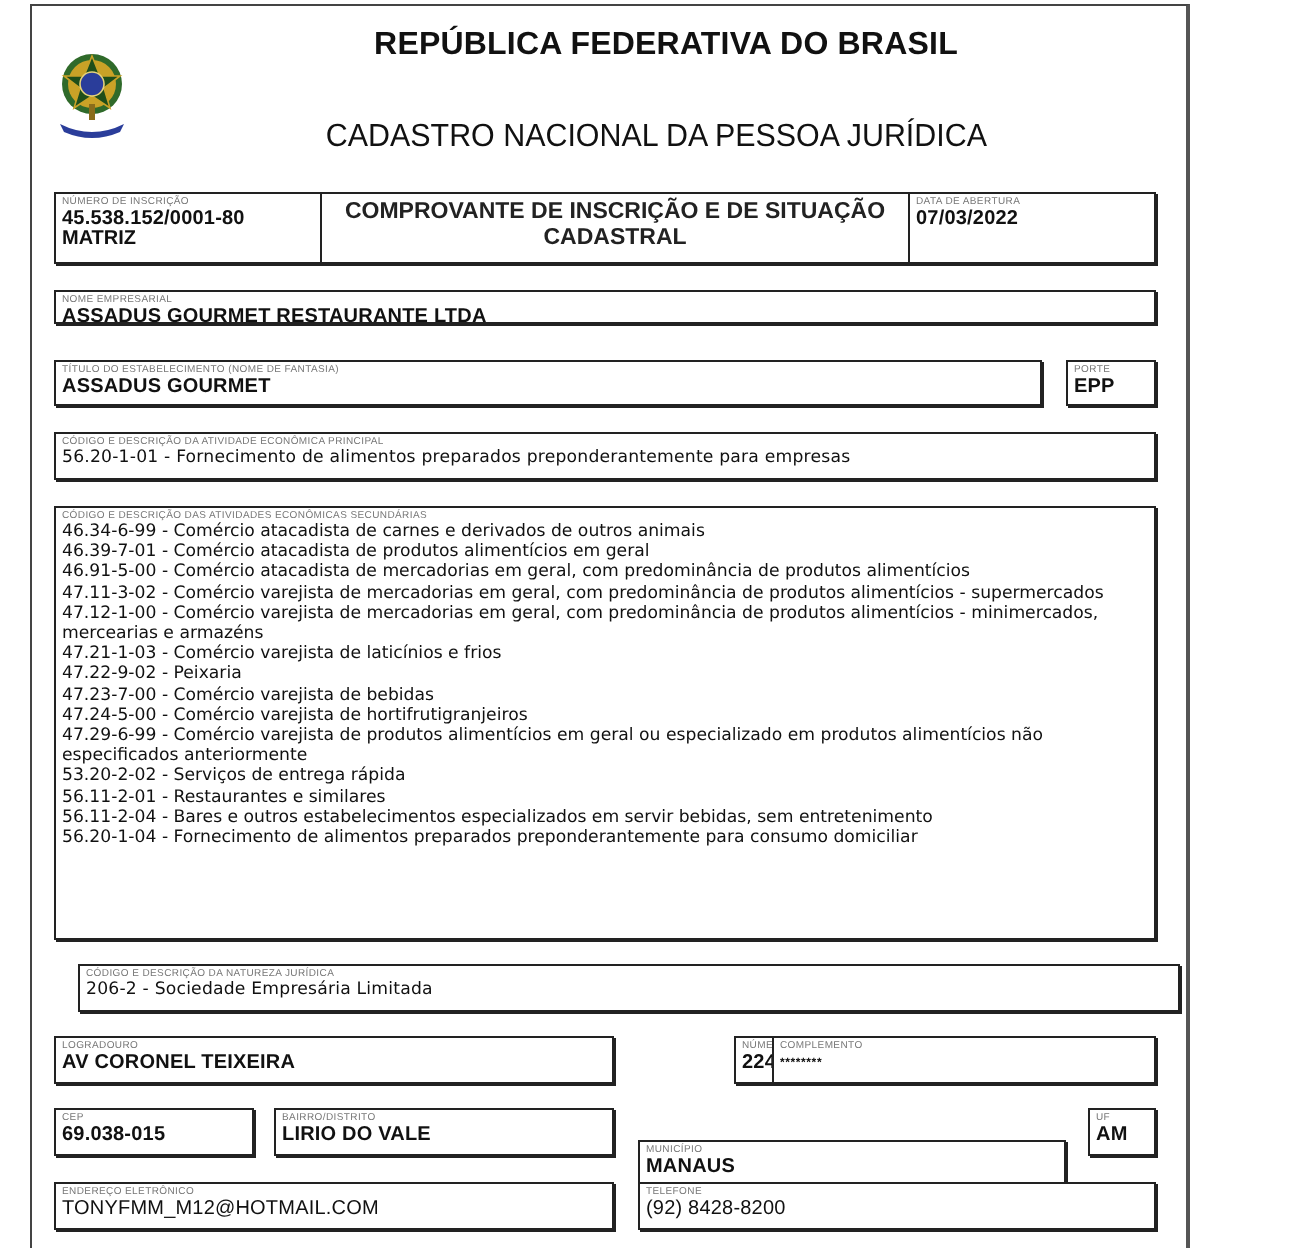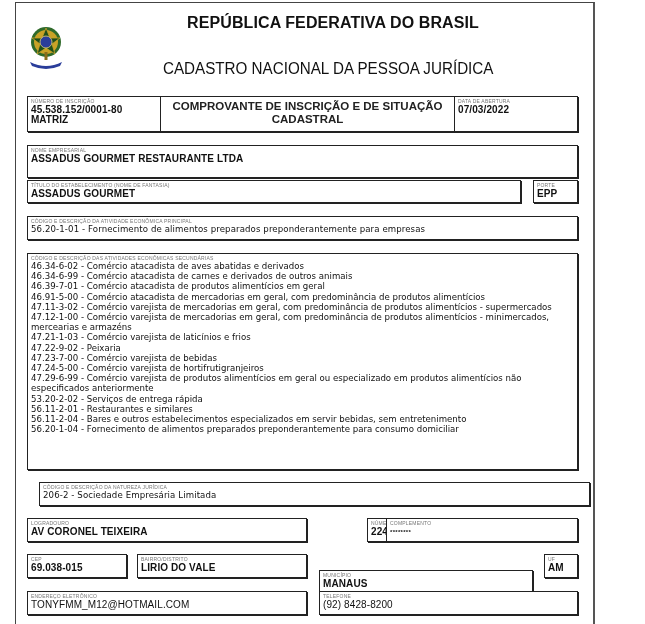--- a/index.html
+++ b/index.html
@@ -41,21 +41,21 @@
   <div class="val2">MATRIZ</div>
 </div>
 <div class="box" style="left:160px;top:96px;width:295px;height:36px;">
   <div class="cnpj-title">COMPROVANTE DE INSCRIÇÃO E DE SITUAÇÃO CADASTRAL</div>
 </div>
 <div class="box" style="left:454px;top:96px;width:124px;height:36px;">
   <div class="lbl">DATA DE ABERTURA</div>
   <div class="val">07/03/2022</div>
 </div>
 
-<div class="box" style="left:27px;top:145px;width:551px;height:33px;">
+<div class="box" style="left:27px;top:145px;width:551px;height:17px;">
   <div class="lbl">NOME EMPRESARIAL</div>
   <div class="val">ASSADUS GOURMET RESTAURANTE LTDA</div>
 </div>
 
 <div class="box" style="left:27px;top:180px;width:494px;height:23px;">
   <div class="lbl">TÍTULO DO ESTABELECIMENTO (NOME DE FANTASIA)</div>
   <div class="val">ASSADUS GOURMET</div>
 </div>
 <div class="box" style="left:533px;top:180px;width:45px;height:23px;">
   <div class="lbl">PORTE</div>
@@ -63,21 +63,20 @@
 </div>
 
 <div class="box" style="left:27px;top:216px;width:551px;height:24px;">
   <div class="lbl">CÓDIGO E DESCRIÇÃO DA ATIVIDADE ECONÔMICA PRINCIPAL</div>
   <div class="val sans2">56.20-1-01 - Fornecimento de alimentos preparados preponderantemente para empresas</div>
 </div>
 
 <div class="box" style="left:27px;top:253px;width:551px;height:217px;">
   <div class="lbl">CÓDIGO E DESCRIÇÃO DAS ATIVIDADES ECONÔMICAS SECUNDÁRIAS</div>
   <div class="list">
-    <div>46.34-6-02 - Comércio atacadista de aves abatidas e derivados</div>
     <div>46.34-6-99 - Comércio atacadista de carnes e derivados de outros animais</div>
     <div>46.39-7-01 - Comércio atacadista de produtos alimentícios em geral</div>
     <div>46.91-5-00 - Comércio atacadista de mercadorias em geral, com predominância de produtos alimentícios</div>
     <div>47.11-3-02 - Comércio varejista de mercadorias em geral, com predominância de produtos alimentícios - supermercados</div>
     <div>47.12-1-00 - Comércio varejista de mercadorias em geral, com predominância de produtos alimentícios - minimercados, mercearias e armazéns</div>
     <div>47.21-1-03 - Comércio varejista de laticínios e frios</div>
     <div>47.22-9-02 - Peixaria</div>
     <div>47.23-7-00 - Comércio varejista de bebidas</div>
     <div>47.24-5-00 - Comércio varejista de hortifrutigranjeiros</div>
     <div>47.29-6-99 - Comércio varejista de produtos alimentícios em geral ou especializado em produtos alimentícios não especificados anteriormente</div>

